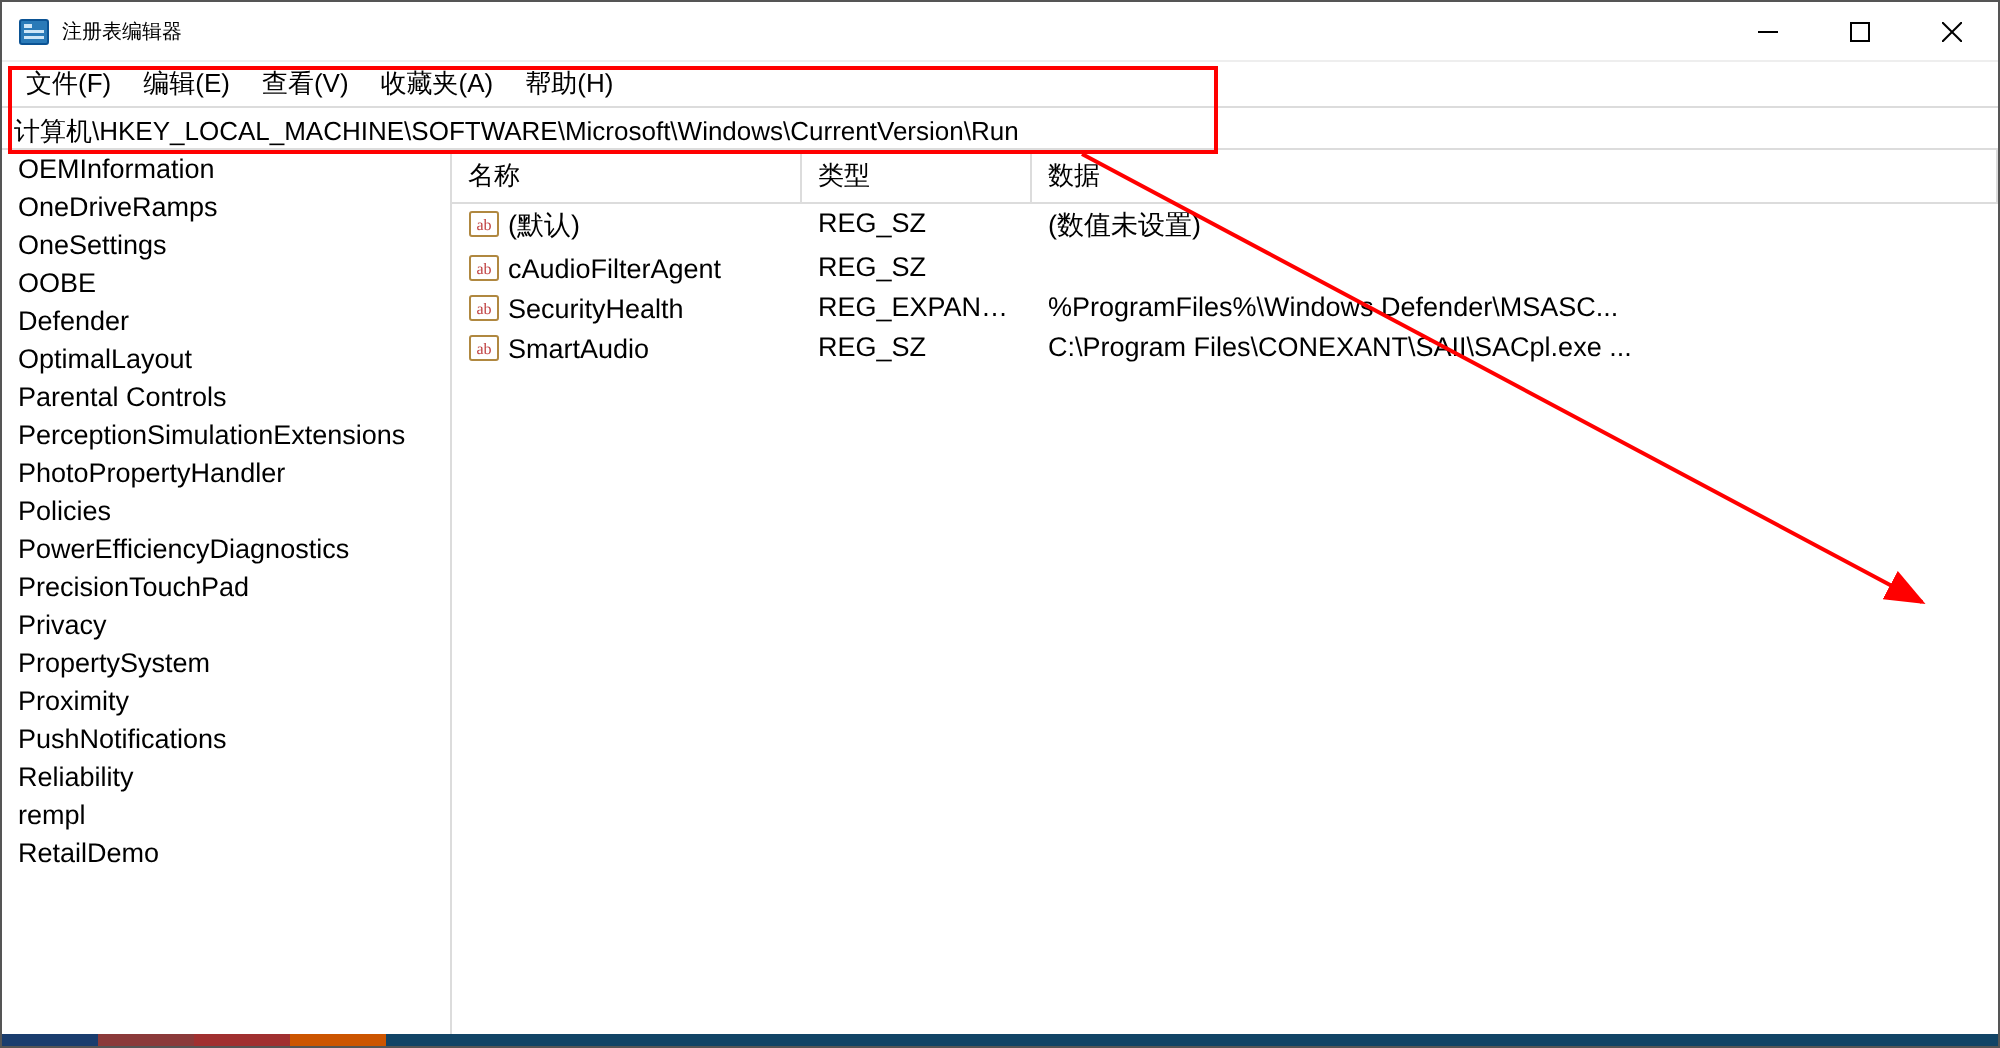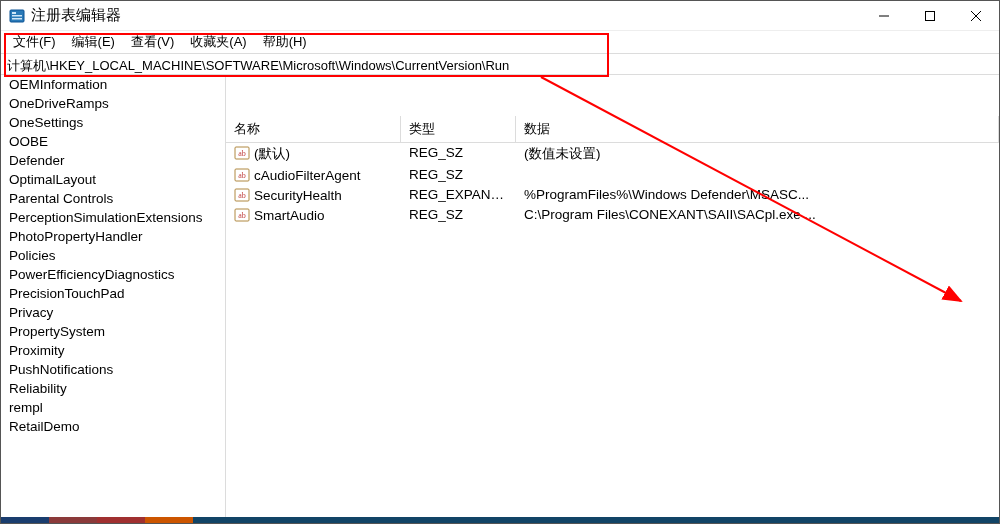--- a/index.html
+++ b/index.html
@@ -2,42 +2,42 @@
 <html><head>
 <meta charset="utf-8">
 <style>
   * { box-sizing: border-box; }
   html, body { margin: 0; padding: 0; font-family: "Microsoft YaHei", "Segoe UI", Tahoma, sans-serif; font-size: 13px; background: #fff; color: #000; }
   .window { width: 1000px; height: 524px; background: #fff; display: flex; flex-direction: column; position: relative; border: 1px solid #555; }
 
   
   .titlebar { height: 30px; background: #fff; display: flex; align-items: center; position: relative; border-bottom: 1px solid #eee; }
   .titlebar .icon-wrap { width: 16px; height: 16px; margin-left: 8px; margin-right: 6px; }
-  .titlebar .title { font-size: 15px; }
+  .titlebar .title { font-size: 10px; }
   .win-controls { position: absolute; right: 0; top: 0; display: flex; height: 30px; }
   .win-controls .btn { width: 46px; height: 30px; display: flex; align-items: center; justify-content: center; }
 
   
   .menubar { height: 22px; display: flex; align-items: center; padding: 0 4px; position: relative; }
   .menubar .item { padding: 2px 8px; font-size: 13px; }
 
   
   .addressbar { height: 22px; border-top: 1px solid #dcdcdc; border-bottom: 1px solid #dcdcdc; display: flex; align-items: flex-end; padding: 0 4px; }
   .addressbar input { flex: 1; border: none; outline: none; font-size: 13px; font-family: inherit; background: transparent; }
 
   
   .red-box { position: absolute; border: 2px solid #ff0000; pointer-events: none; z-index: 50; }
   .red-arrow { position: absolute; pointer-events: none; z-index: 50; }
 
   
   .body { flex: 1; display: flex; min-height: 0; }
   .tree-pane { width: 225px; border-right: 1px solid #dcdcdc; overflow-y: scroll; overflow-x: hidden; }
   .tree-item { padding: 2px 8px; font-size: 13.5px; white-space: nowrap; cursor: default; display:flex; align-items:flex-end; }
 
-  .values-pane { flex: 1; overflow: auto; margin-top: 41px; }
+  .values-pane { flex: 1; overflow: auto; }
   .values-header { display: flex; border-bottom: 1px solid #dcdcdc; }
   .values-header .col { padding: 4px 8px; font-size: 13px; text-align: left; border-right: 1px solid #dcdcdc; }
   .col-name { width: 175px; }
   .col-type { width: 115px; }
   .col-data { flex: 1; }
   .values-row { display: flex; }
   .values-row .cell { padding: 2px 8px; font-size: 13.5px; white-space: nowrap; overflow: hidden; text-overflow: ellipsis; }
   .reg-icon { display:inline-block; width:16px; height:16px; vertical-align:-3px; margin-right:4px; }
 
   

